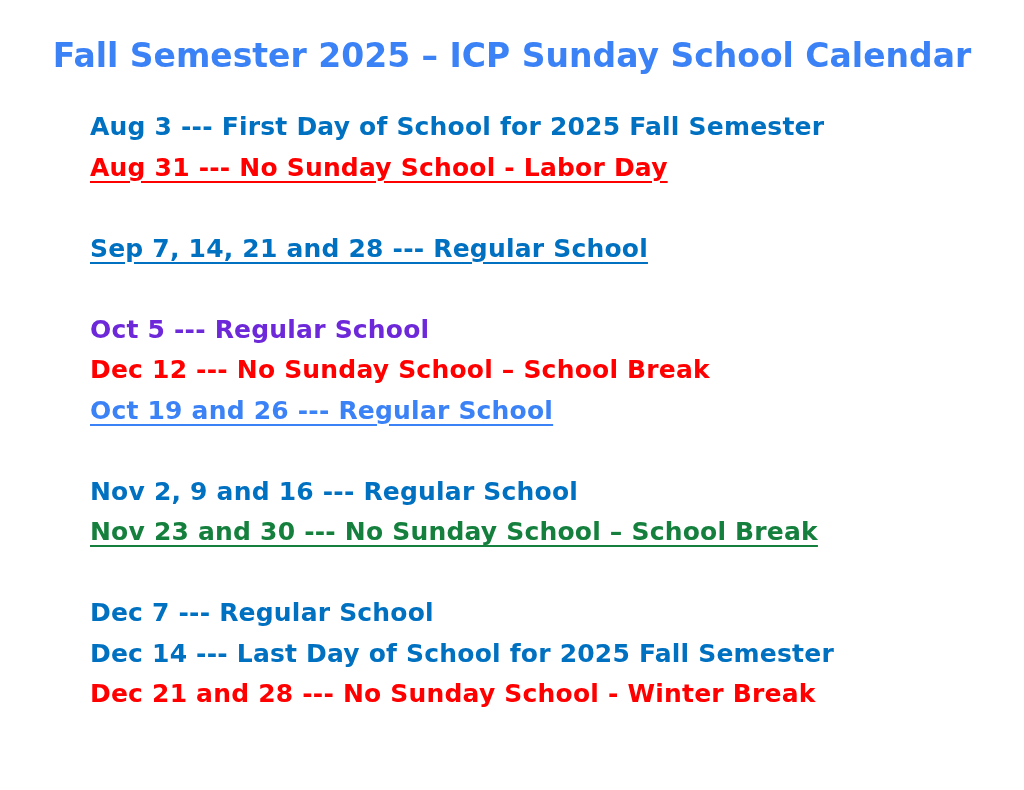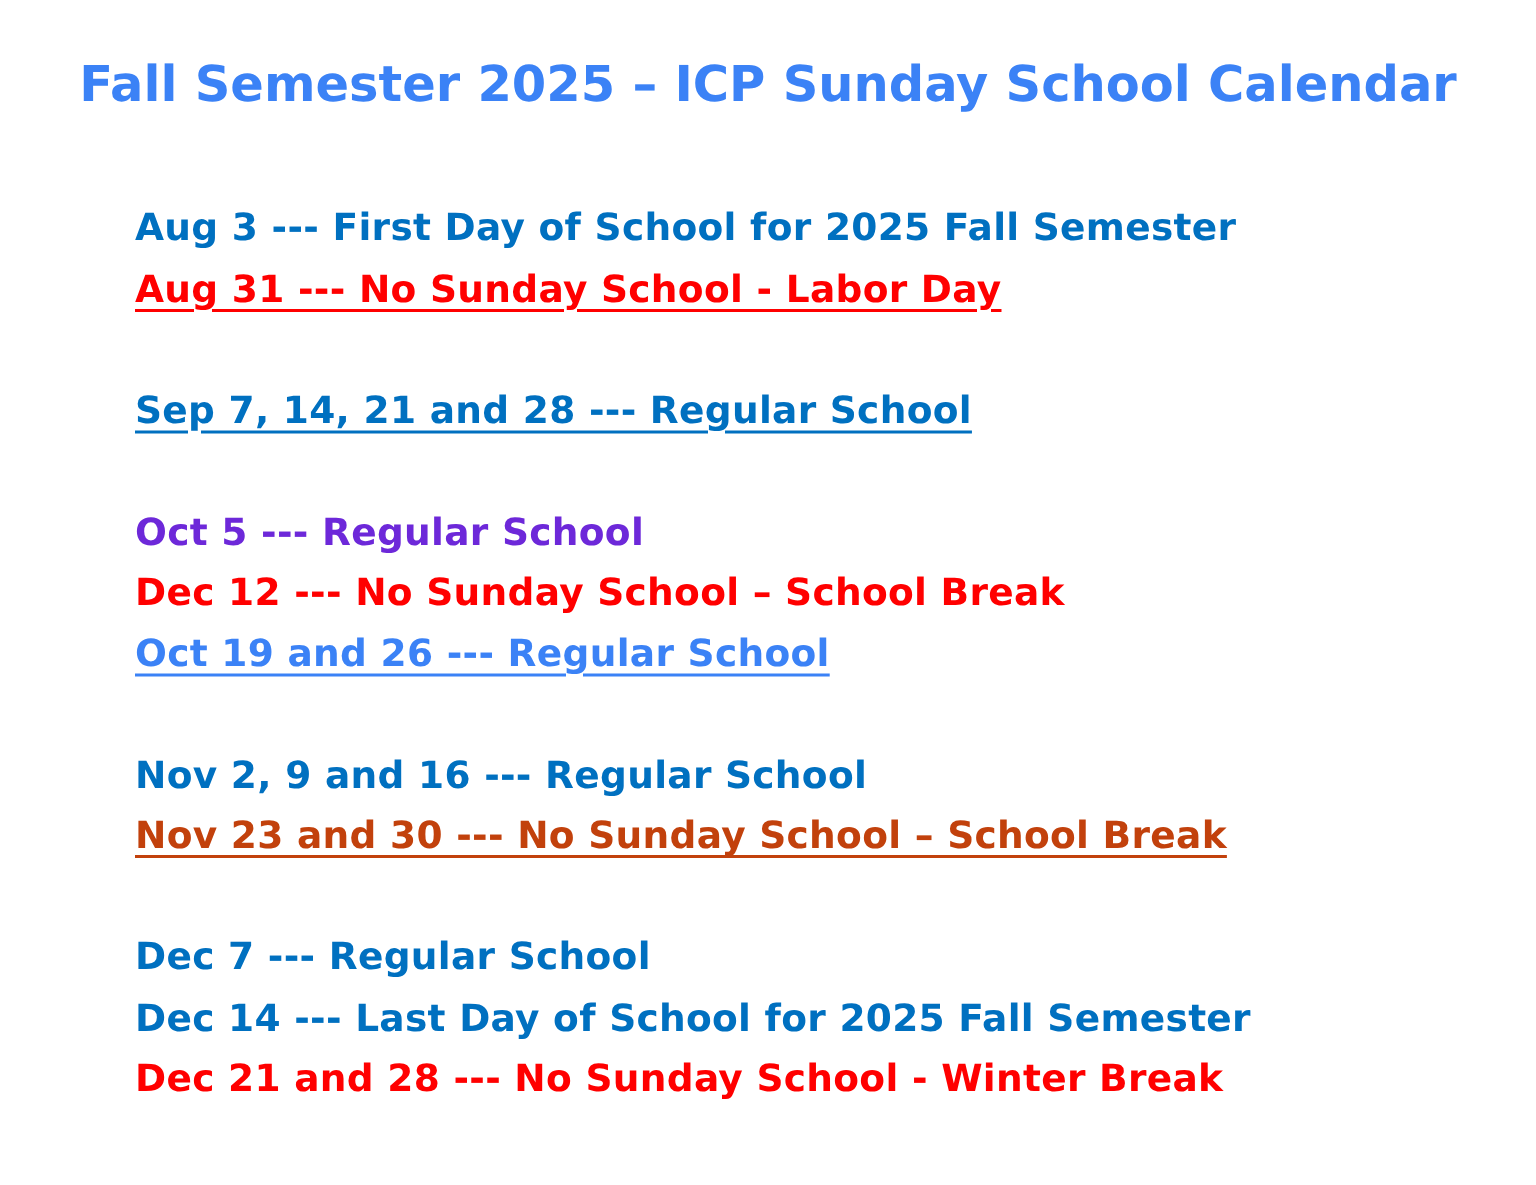--- a/index.html
+++ b/index.html
@@ -20,21 +20,21 @@
     margin: 0;
     padding-top: 36px;
     height: 40px;
     line-height: 40px;
     text-align: center;
     font-size: 33px;
     font-weight: bold;
     color: #3b82f6;
   }
   .lines {
-    margin-top: 56px;
+    margin-top: 31px;
     margin-left: 90px;
     margin-right: 20px;
   }
   .section {
     margin-bottom: 40.5px;
   }
   .section:last-child {
     margin-bottom: 0;
   }
   .line {
@@ -62,21 +62,21 @@
       <div class="section">
         <div class="line underline" style="color: rgb(0, 112, 192);">Sep 7, 14, 21 and 28 --- Regular School</div>
       </div>
       <div class="section">
         <div class="line" style="color: #6d28d9;">Oct 5 --- Regular School</div>
         <div class="line" style="color: rgb(255, 0, 0);">Dec 12 --- No Sunday School – School Break</div>
         <div class="line underline" style="color: #3b82f6;">Oct 19 and 26 --- Regular School</div>
       </div>
       <div class="section">
         <div class="line" style="color: rgb(0, 112, 192);">Nov 2, 9 and 16 --- Regular School</div>
-        <div class="line underline" style="color: #c2410c;">Nov 23 and 30 --- No Sunday School – School Break</div>
+        <div class="line underline" style="color: #15803d;">Nov 23 and 30 --- No Sunday School – School Break</div>
       </div>
       <div class="section">
         <div class="line" style="color: rgb(0, 112, 192);">Dec 7 --- Regular School</div>
         <div class="line" style="color: rgb(0, 112, 192);">Dec 14 --- Last Day of School for 2025 Fall Semester</div>
         <div class="line" style="color: rgb(255, 0, 0);">Dec 21 and 28 --- No Sunday School - Winter Break</div>
       </div>
     </div>
 </div>
 
 </body></html>

